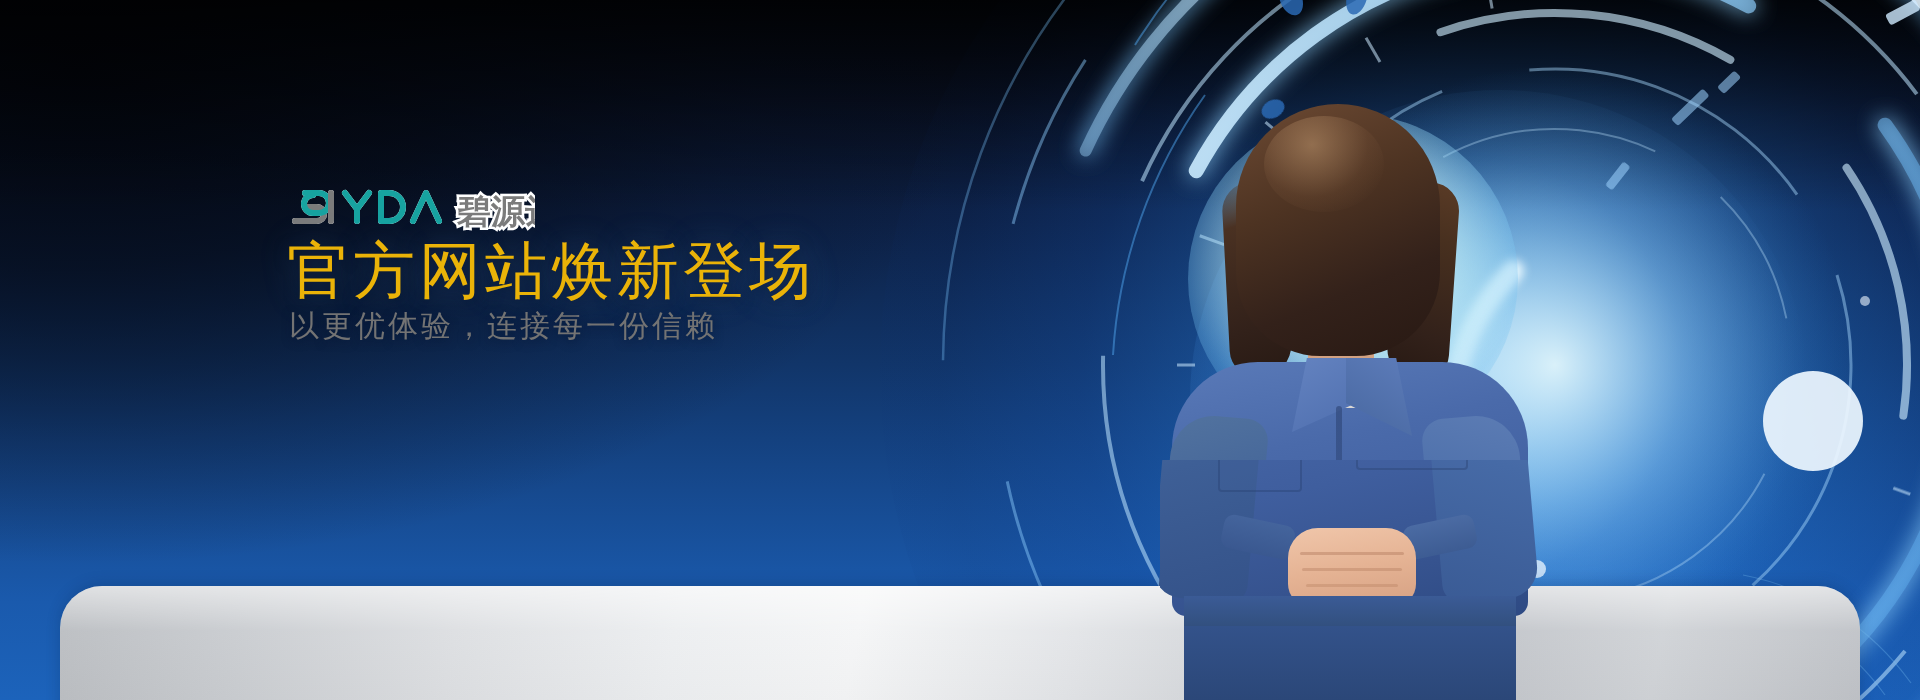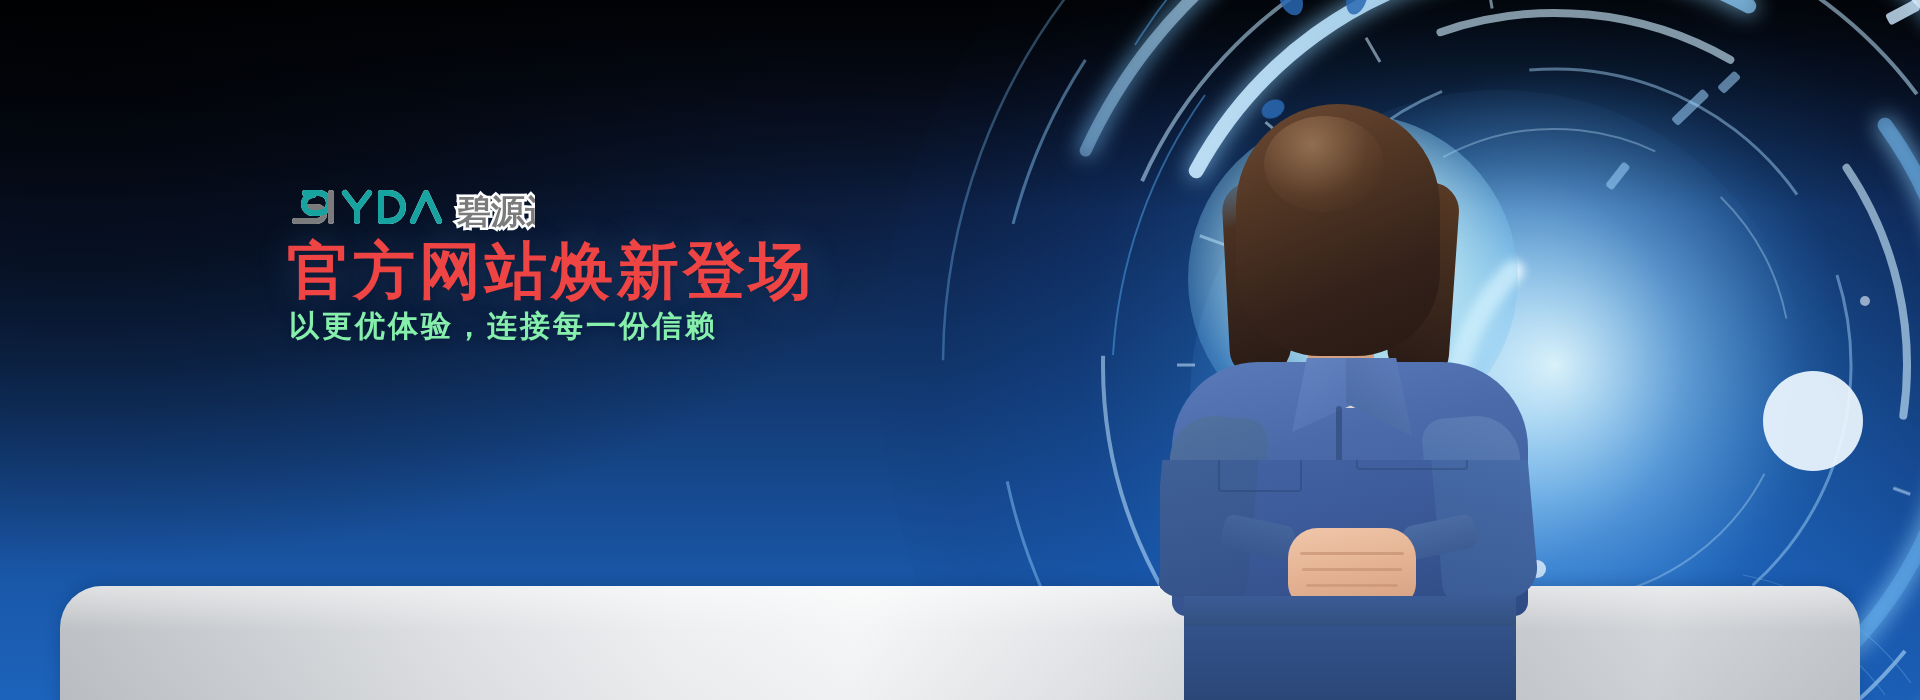--- a/index.html
+++ b/index.html
@@ -223,32 +223,32 @@
     position:absolute; left:285px; top:185px;
     height:56px;
     display:flex; align-items:center;
   }
   .logo svg{display:block;}
 
   
   .headline{
     position:absolute; left:287px; top:232px;
     font-size:62px;
-    font-weight:700;
-    color:#ef4444;
+    font-weight:400;
+    color:#eab308;
     letter-spacing:4px;
     line-height:1.26;
     text-shadow:0 2px 14px rgba(4,20,50,0.70), 0 0 34px rgba(120,185,255,0.26);
     white-space:nowrap;
   }
   .subline{
     position:absolute; left:289px; top:305px;
     font-size:30px;
-    font-weight:700;
-    color:#86efac;
+    font-weight:400;
+    color:#737373;
     letter-spacing:3px;
     line-height:1.4;
     text-shadow:0 2px 10px rgba(4,20,50,0.62);
     white-space:nowrap;
   }
 
   
   .panel{
     position:absolute;
     left:60px; bottom:-58px;

